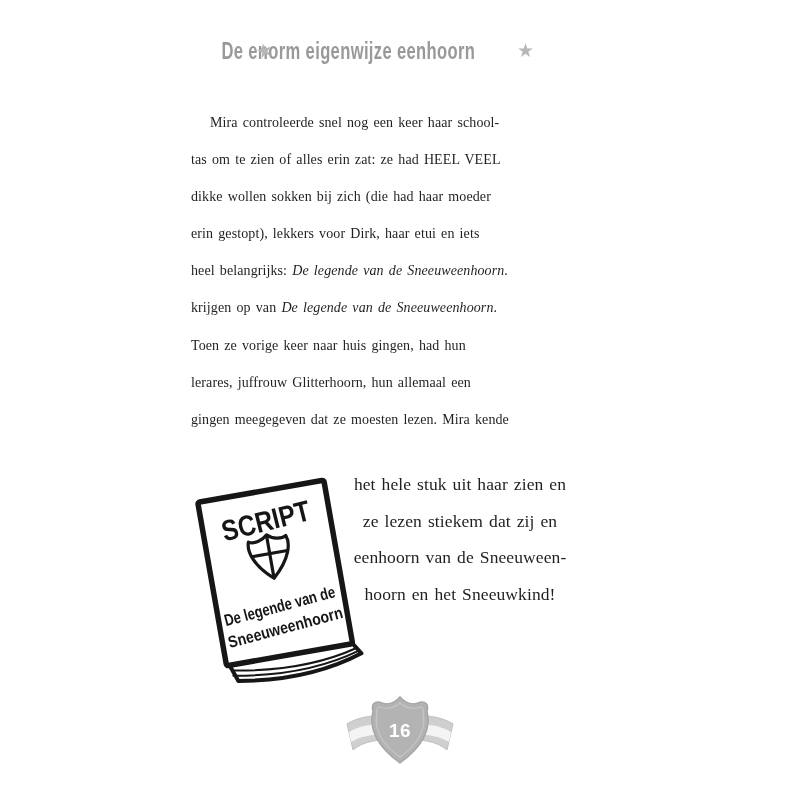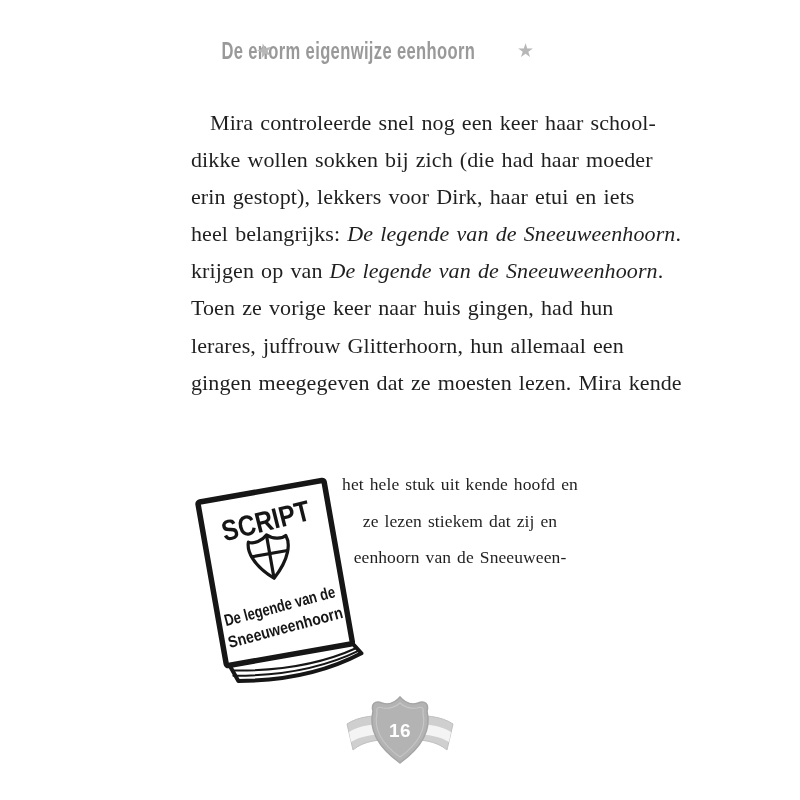--- a/index.html
+++ b/index.html
@@ -25,21 +25,21 @@
     position:absolute; top:41px;
     font-family:"DejaVu Sans", sans-serif;
     font-size:19px; line-height:19px; color:#b7b7b7;
   }
   .star-left  { left:256px; transform:rotate(-15deg); }
   .star-right { left:517px; }
 
   
   .body-lines {
     position:absolute; left:191px; top:104px; width:402px;
-    font-size:22px; line-height:37.1px; color:#1f1f1f;
+    font-size:14px; line-height:37.1px; color:#1f1f1f;
     word-spacing:1.5px; letter-spacing:0.1px;
   }
   .body-lines .bline { white-space:nowrap; }
   .body-lines .bline.indent { padding-left:19px; }
   .bline em { }
 
   .wrap-lines {
     position:absolute; left:334px; top:466px; width:252px;
     font-size:17.5px; line-height:36.5px; color:#1f1f1f;
     text-align:center; word-spacing:1.5px; letter-spacing:0.1px;
@@ -56,33 +56,35 @@
 <body>
 
 <div class="header">
   <span class="title">De enorm eigenwijze eenhoorn</span>
 </div>
 <span class="star star-left">★</span>
 <span class="star star-right">★</span>
 
 <div class="body-lines">
     <div class="bline indent"><span>Mira controleerde snel nog een keer haar school-</span></div>
+    <div class="bline"><span>tas om te zien of alles erin zat: ze had HEEL VEEL</span></div>
     <div class="bline"><span>dikke wollen sokken bij zich (die had haar moeder</span></div>
     <div class="bline"><span>erin gestopt), lekkers voor Dirk, haar etui en iets</span></div>
     <div class="bline"><span>heel belangrijks: </span><em>De legende van de Sneeuweenhoorn</em><span>.</span></div>
     <div class="bline"><span>krijgen op van </span><em>De legende van de Sneeuweenhoorn</em><span>.</span></div>
     <div class="bline"><span>Toen ze vorige keer naar huis gingen, had hun</span></div>
     <div class="bline"><span>lerares, juffrouw Glitterhoorn, hun allemaal een</span></div>
     <div class="bline"><span>gingen meegegeven dat ze moesten lezen. Mira kende</span></div>
   </div>
 
 <div class="wrap-lines">
-    <div class="bline">het hele stuk uit kende hoofd en</div>
+    <div class="bline">het hele stuk uit haar zien en</div>
     <div class="bline">ze lezen stiekem dat zij en</div>
     <div class="bline">eenhoorn van de Sneeuween-</div>
+    <div class="bline">hoorn en het Sneeuwkind!</div>
   </div>
 
 <div class="script-illustration">
   <svg width="210" height="240" viewBox="0 0 210 240">
     <g transform="rotate(-10 107 112)" stroke-linecap="round" stroke-linejoin="round">
 
       <path d="M 46,196 L 52,213 Q 122,225 178,207 L 171,196 Z" fill="#ffffff" stroke="#161616" stroke-width="4"></path>
       <path d="M 50,202 Q 120,215 174,201" fill="none" stroke="#161616" stroke-width="2"></path>
       <path d="M 48,207 Q 120,220 176,204" fill="none" stroke="#161616" stroke-width="2"></path>
 

